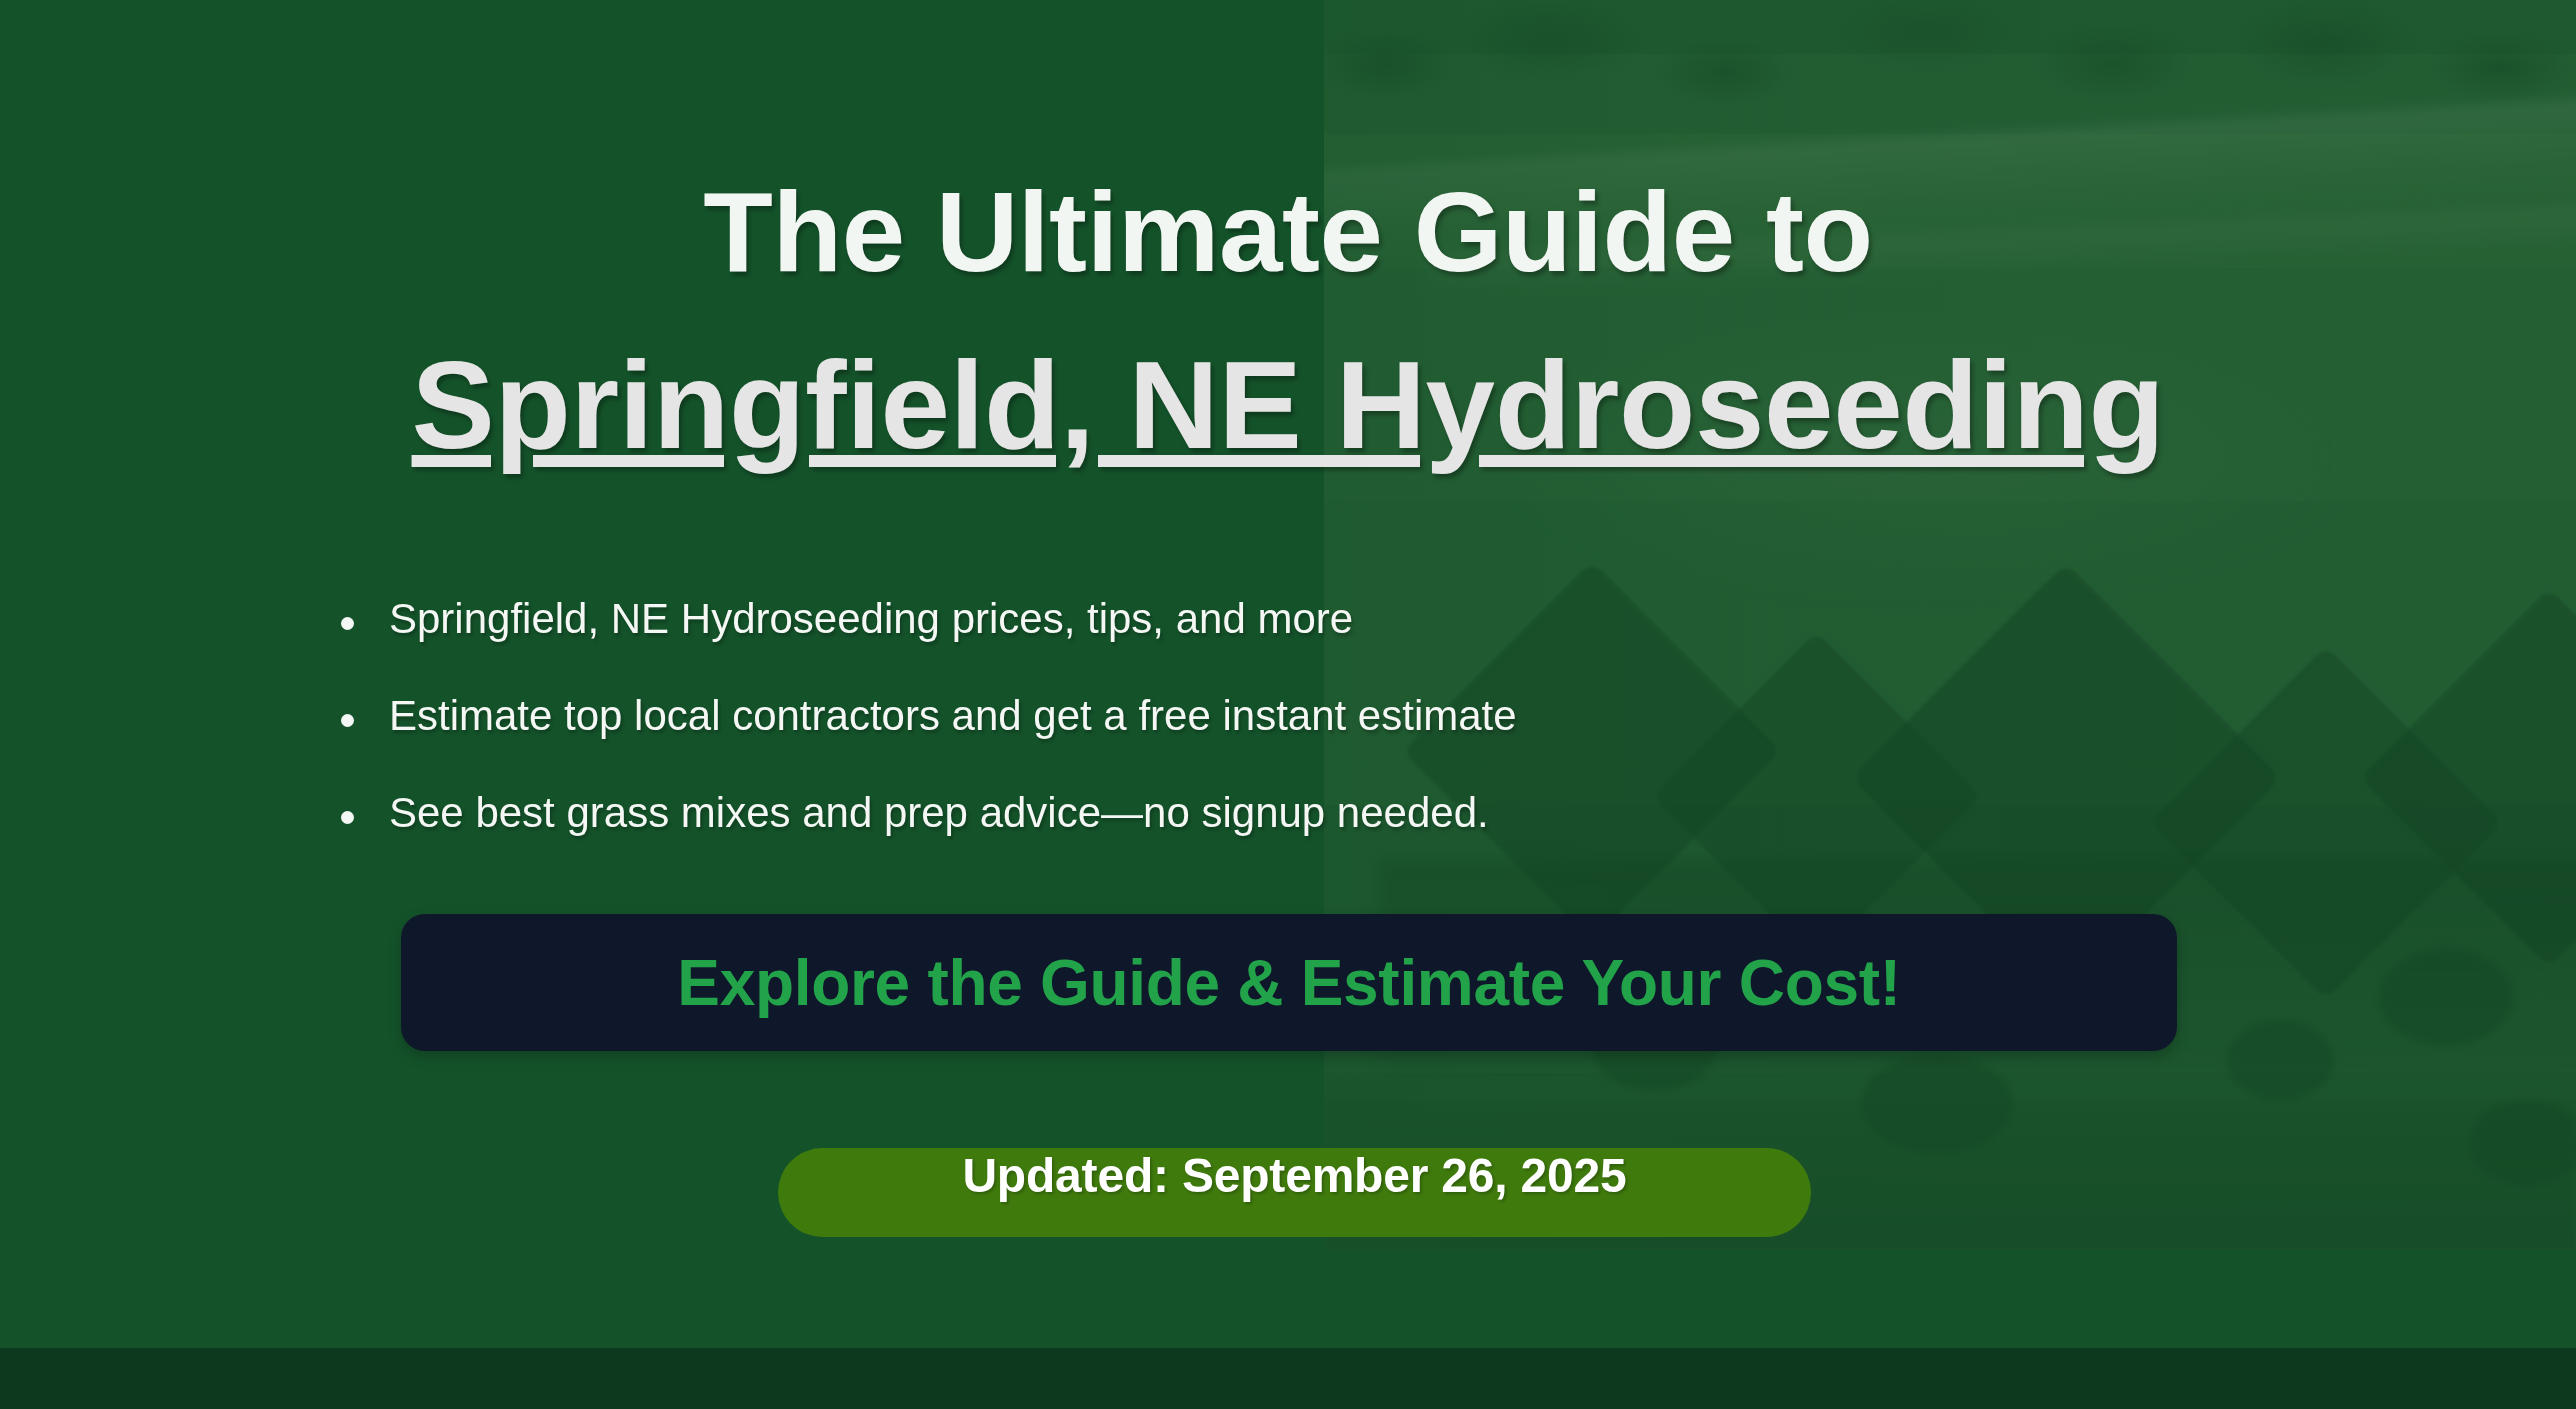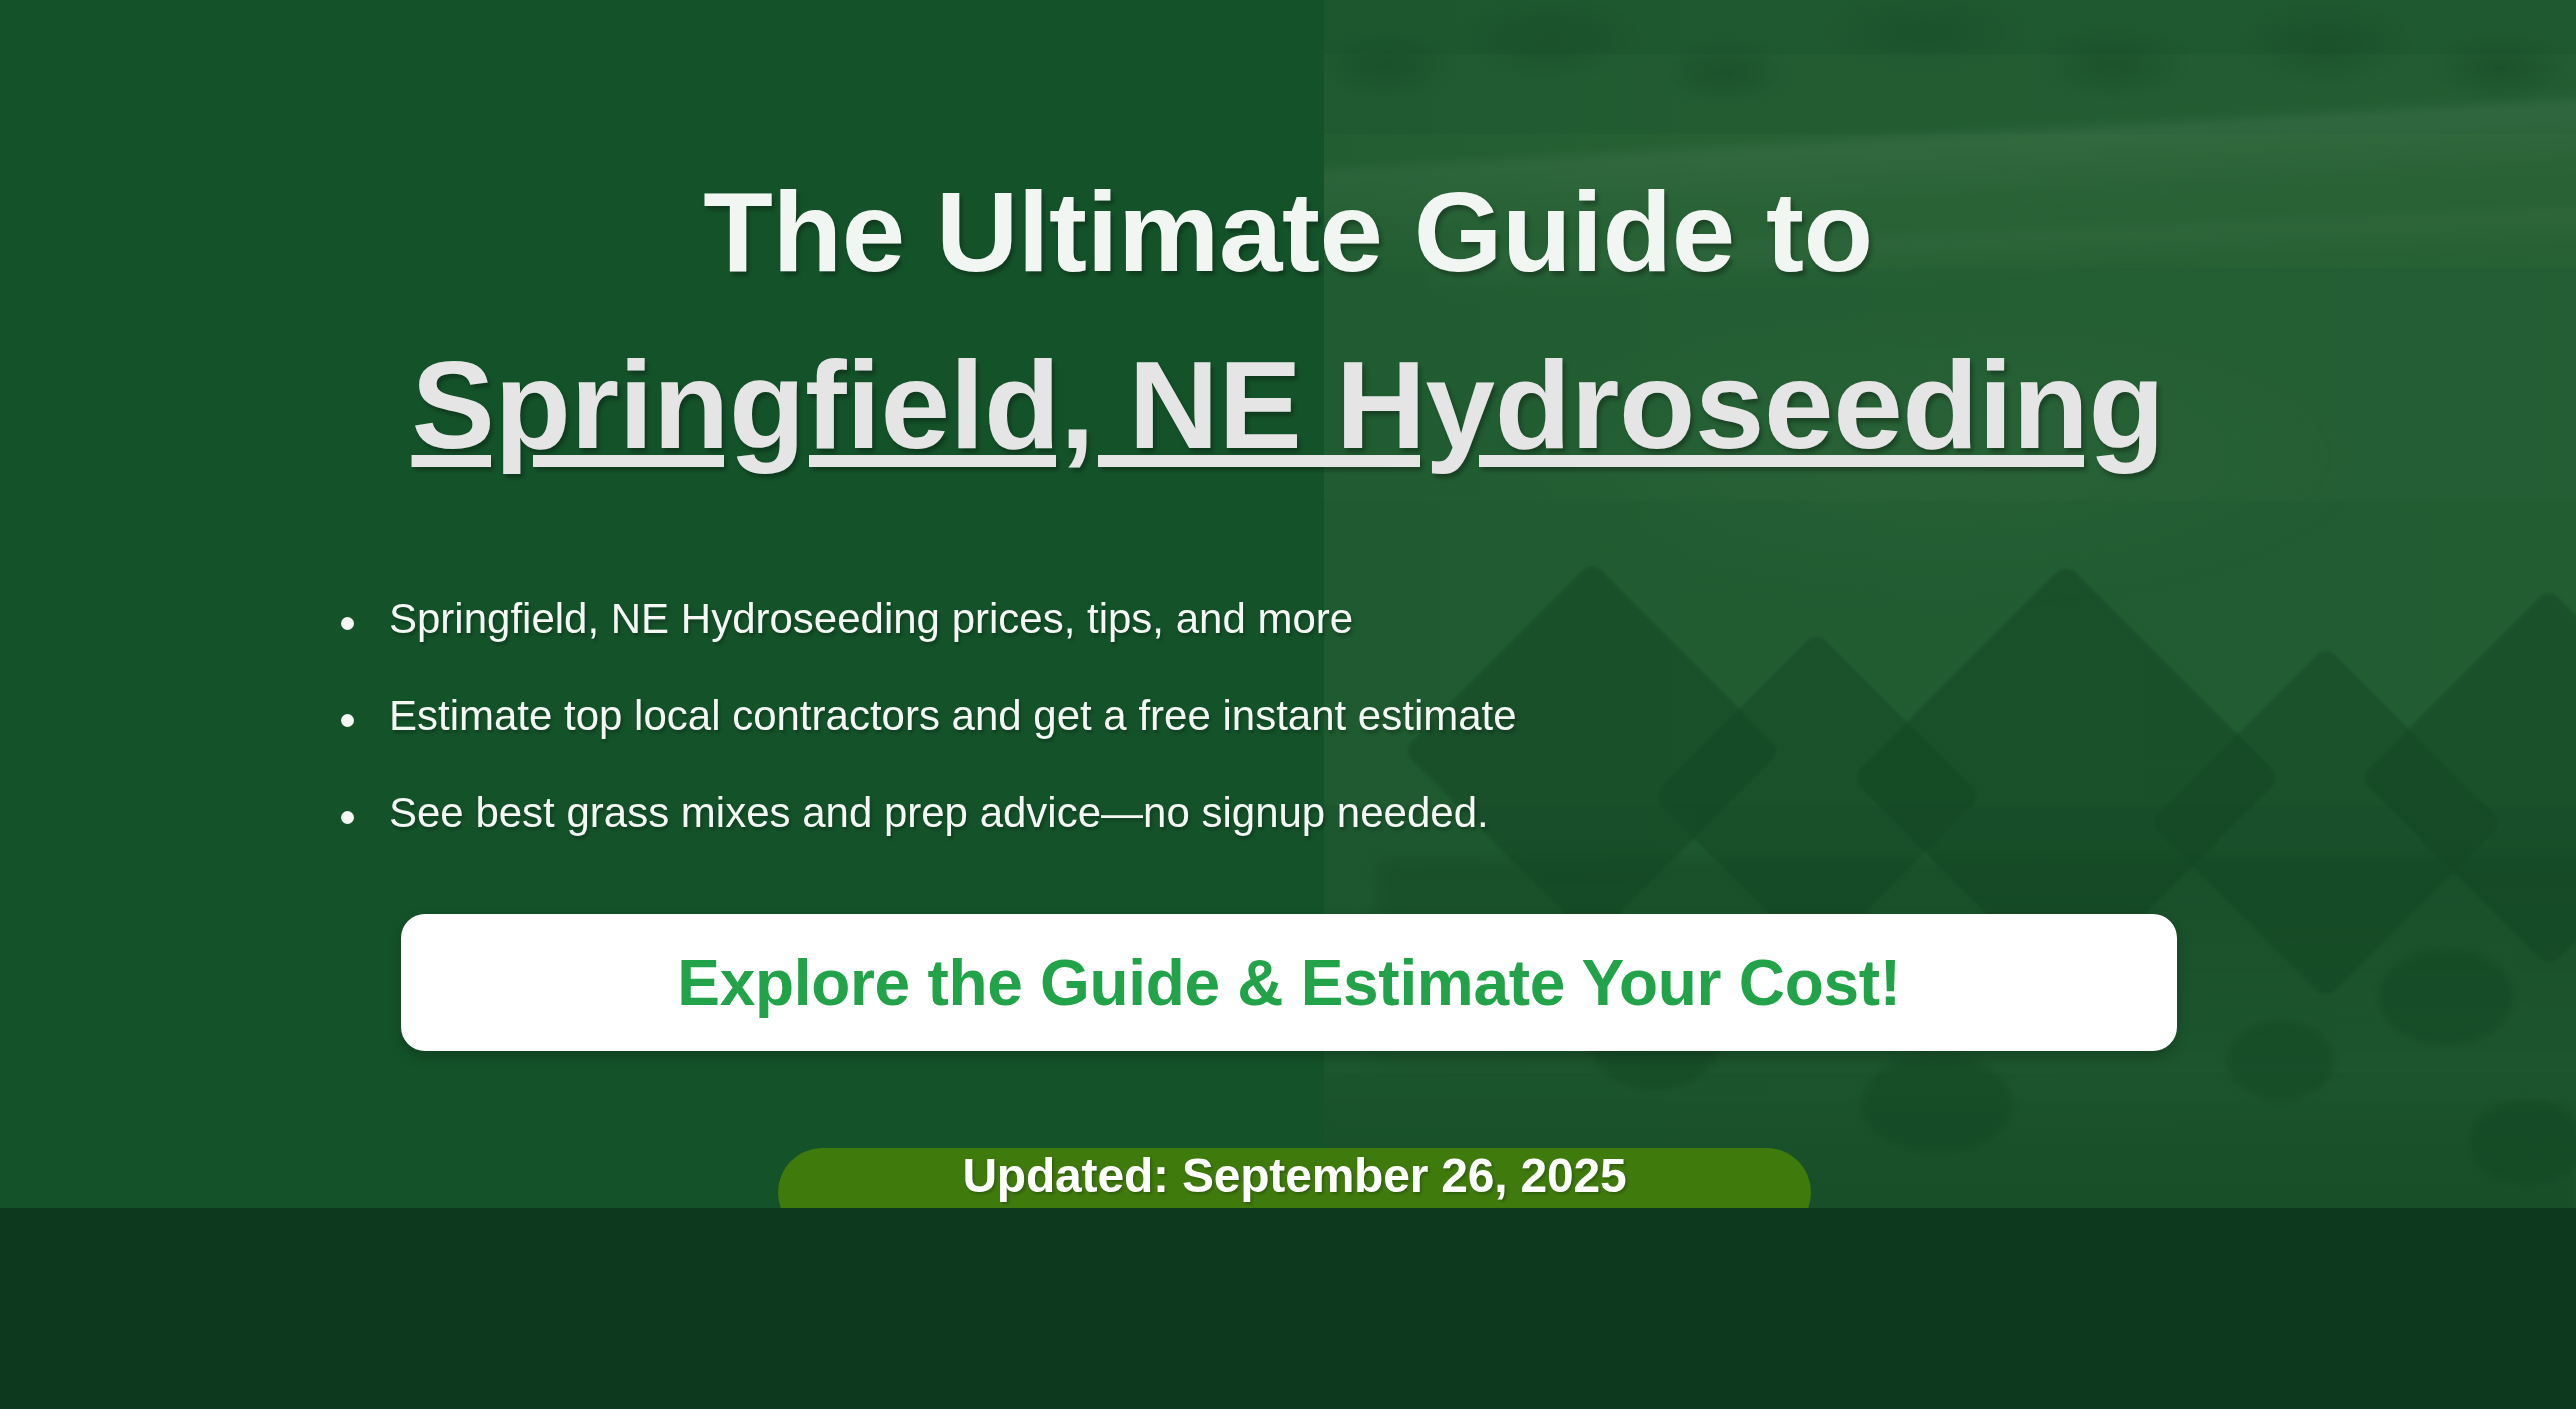--- a/index.html
+++ b/index.html
@@ -3,21 +3,21 @@
 <meta charset="utf-8">
 <style>
   html, body {
     margin: 0;
     padding: 0;
     background: #0d3a1e;
   }
   #stage {
     position: relative;
     width: 2576px;
-    height: 1208px;
+    height: 1348px;
     overflow: hidden;
     background: #14532A;
     font-family: "Liberation Sans", "DejaVu Sans", sans-serif;
     -webkit-font-smoothing: antialiased;
   }
 
   
   #photo-region {
     position: absolute;
     left: 1324px;
@@ -170,21 +170,21 @@
     border-radius: 50%;
     background: #F4F7F4;
   }
 
   #cta-button {
     position: absolute;
     left: 401px;
     top: 914px;
     width: 1776px;
     height: 137px;
-    background: #ffffff;
+    background: #0f172a;
     border-radius: 24px;
     display: flex;
     align-items: center;
     justify-content: center;
     box-shadow: 0 5.4px 12.5px rgba(0,0,0,0.22);
     cursor: pointer;
     border: none;
     padding: 4px;
   }
   #cta-label {

